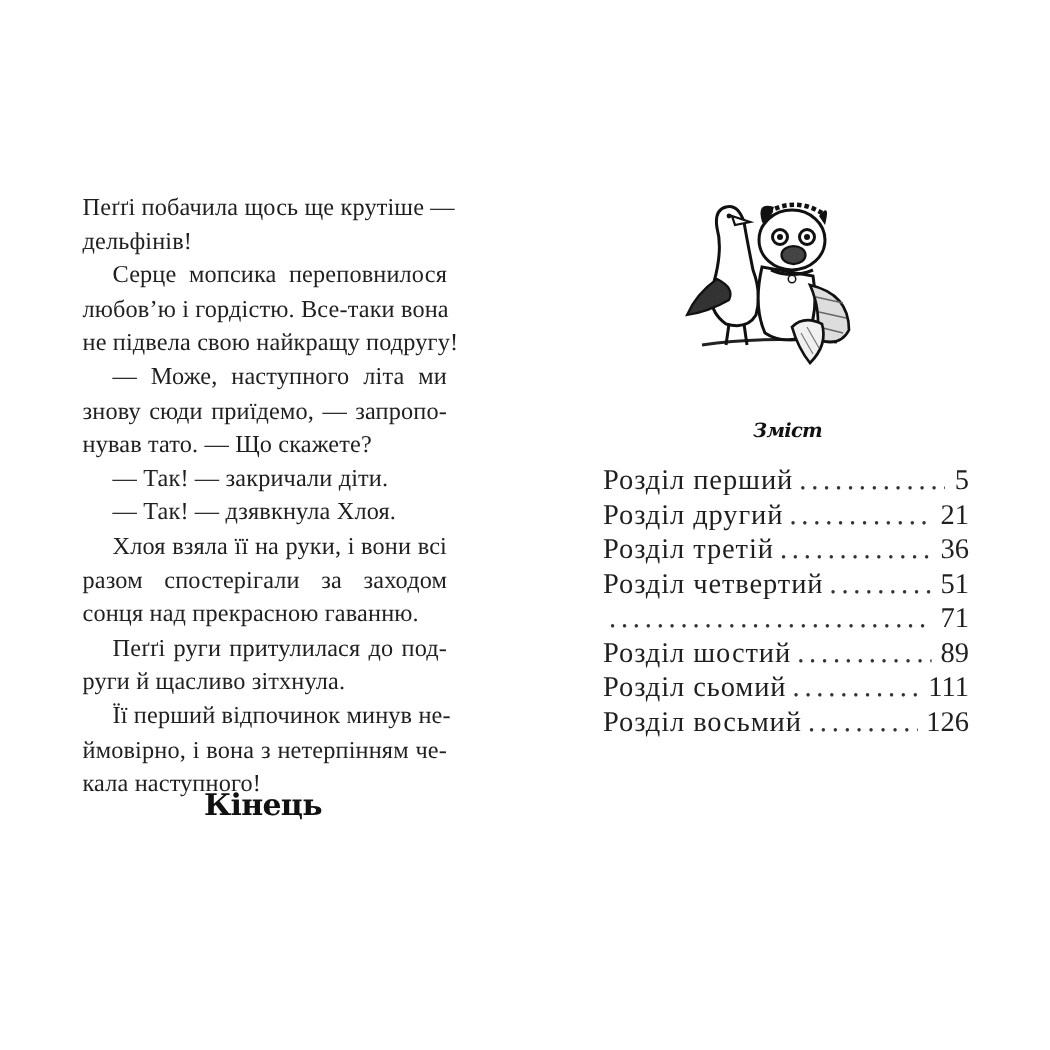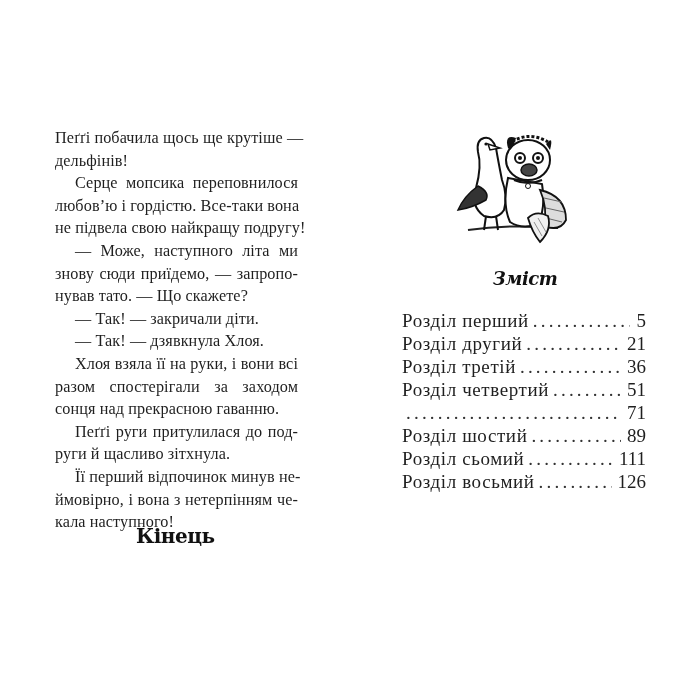--- a/index.html
+++ b/index.html
@@ -59,27 +59,27 @@
     .illustration {
       position: absolute;
       left: 448px;
       top: 118px;
       width: 130px;
       height: 130px;
     }
     .toc-title {
       position: absolute;
       left: 490px;
-      top: 268px;
+      top: 280px;
       width: 70px;
       text-align: center;
       font-family: "DejaVu Serif", serif;
       font-style: italic;
       font-weight: bold;
-      font-size: 18px;
+      font-size: 13px;
       letter-spacing: -0.5px;
       color: #111;
     }
     .toc {
       position: absolute;
       left: 402px;
       top: 309px;
       width: 244px;
     }
     .toc-row {

